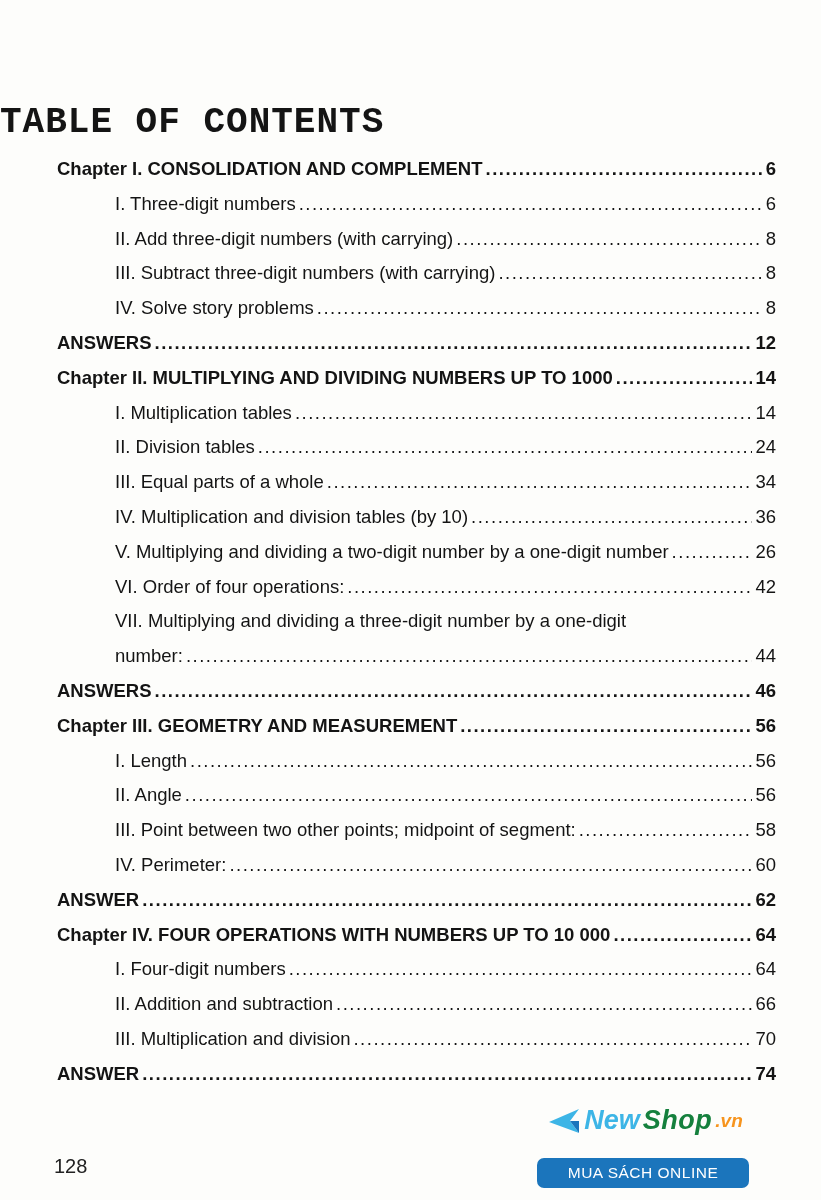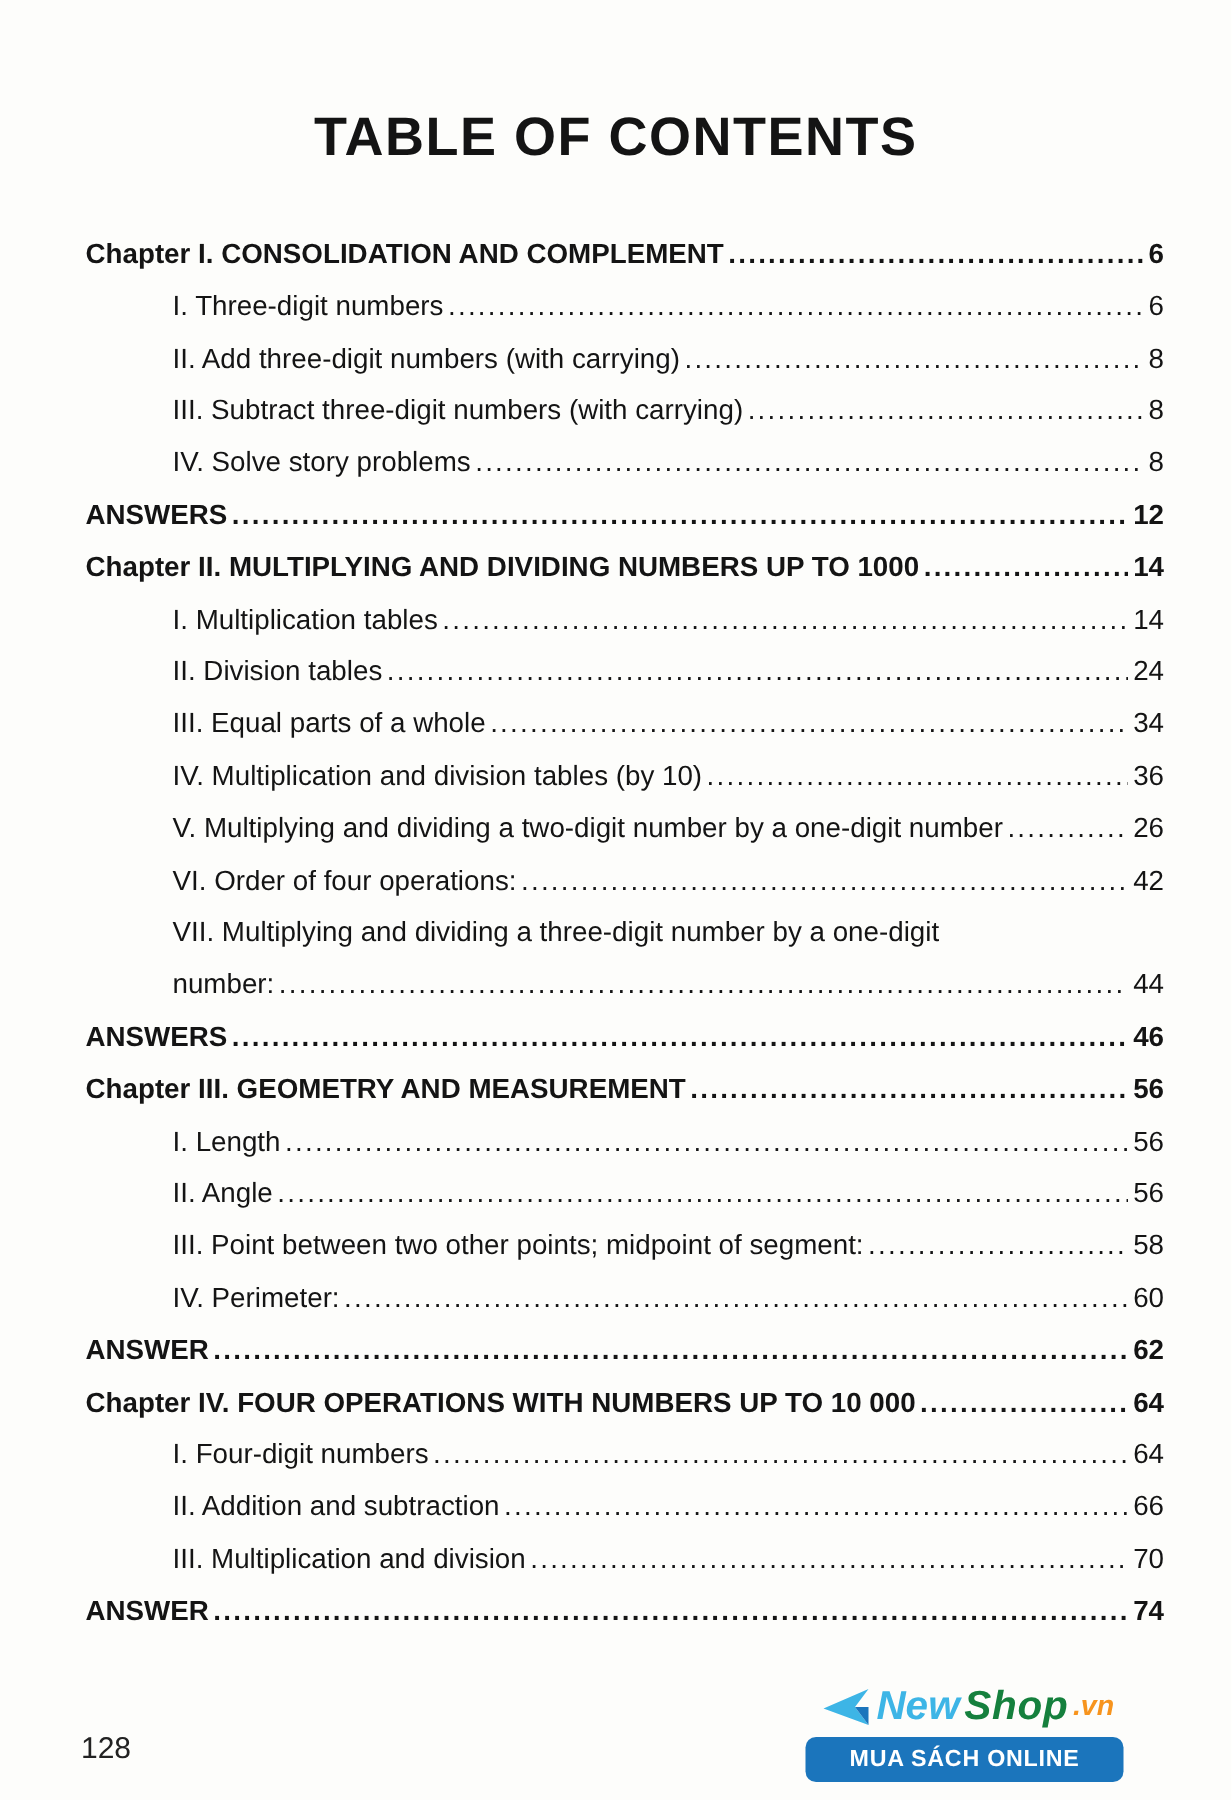--- a/index.html
+++ b/index.html
@@ -8,26 +8,25 @@
     width: 821px;
     height: 1200px;
     margin: 0 auto;
     background: #fdfdfb;
     position: relative;
     font-family: "Liberation Sans", sans-serif;
     color: #141414;
     overflow: hidden;
   }
   .title {
-    font-family: Liberation Sans, sans-serif;
+    font-family: Liberation Mono, monospace;
     font-weight: bold;
     font-size: 36px;
     letter-spacing: 1px;
-    text-align: center;
-    padding-top: 70px;
+    padding-top: 102px;
   }
   .toc {
     position: absolute;
     top: 152px;
     left: 57px;
     right: 45px;
   }
   .toc-row {
     display: flex;
     align-items: flex-start;
@@ -64,30 +63,30 @@
     right: 72px;
     bottom: 12px;
     width: 212px;
     text-align: center;
   }
   .logo-top {
     display: flex;
     align-items: center;
     justify-content: center;
     gap: 3px;
-    margin-bottom: 5px;
+    margin-bottom: 22px;
   }
   .logo-arrow { width: 38px; height: 26px; flex: 0 0 auto; }
   .logo-new  { font-style: italic; font-weight: bold; font-size: 27px; color: #3db5e6; }
   .logo-shop { font-style: italic; font-weight: bold; font-size: 27px; color: #15803d; letter-spacing: 0.5px; }
   .logo-vn   { font-style: italic; font-weight: bold; font-size: 19px; color: #f7941d; }
   .logo-banner {
     background: #1b75bc;
     color: #ffffff;
-    font-weight: bold;
+    font-weight: normal;
     font-size: 15.5px;
     letter-spacing: 0.5px;
     padding: 6px 8px;
     border-radius: 7px;
   }
 </style>
 </head>
 <body>
 
 <div class="page">

